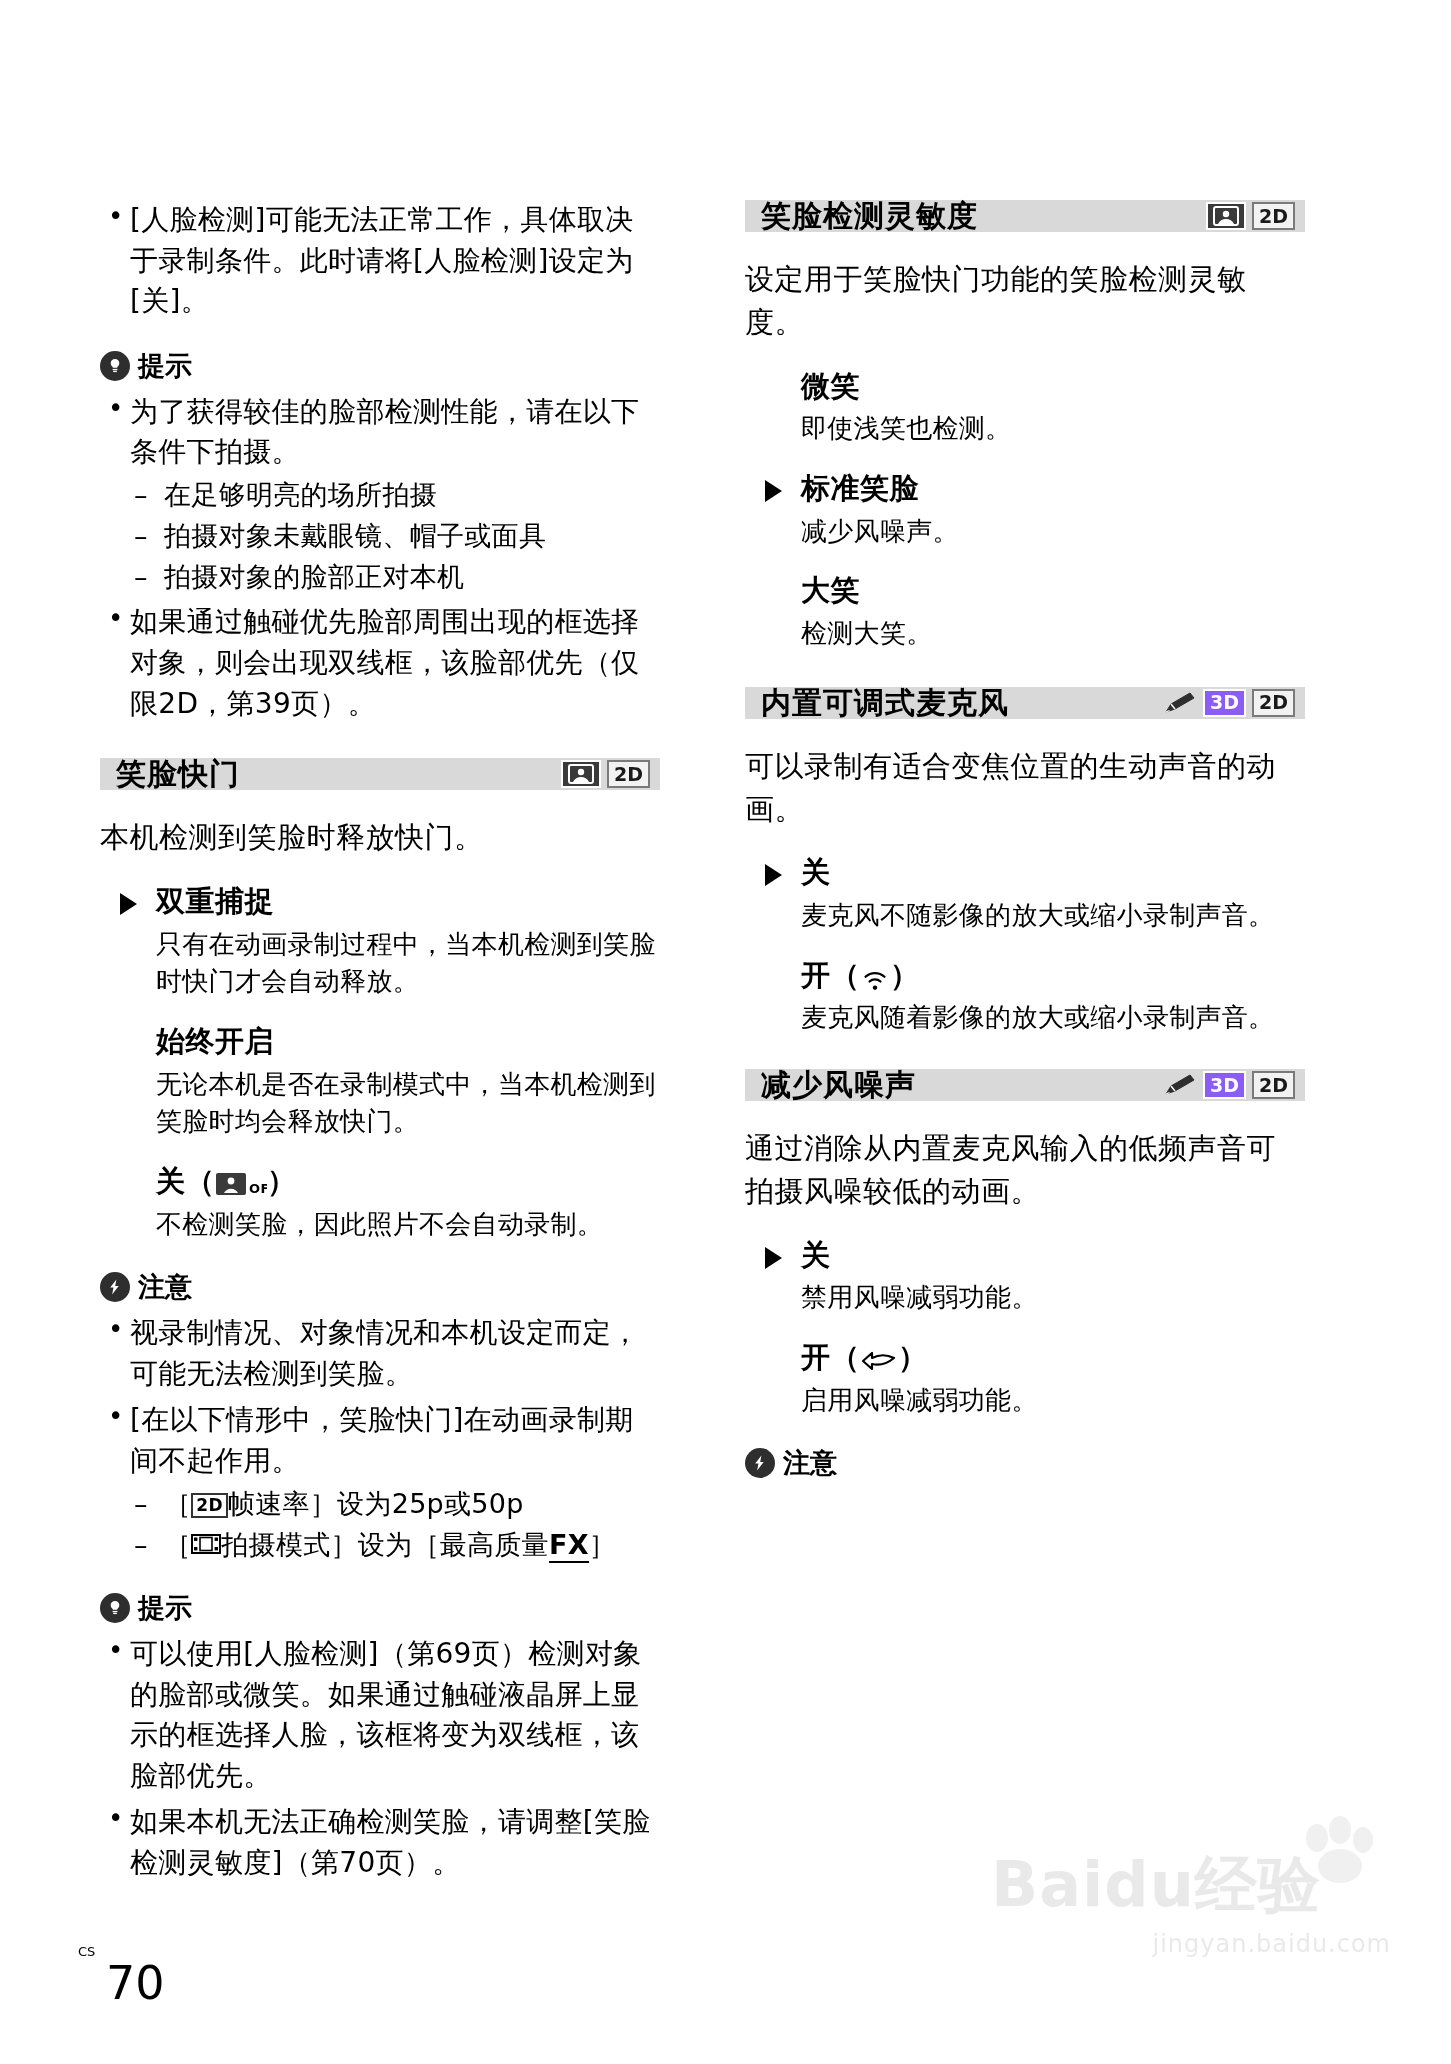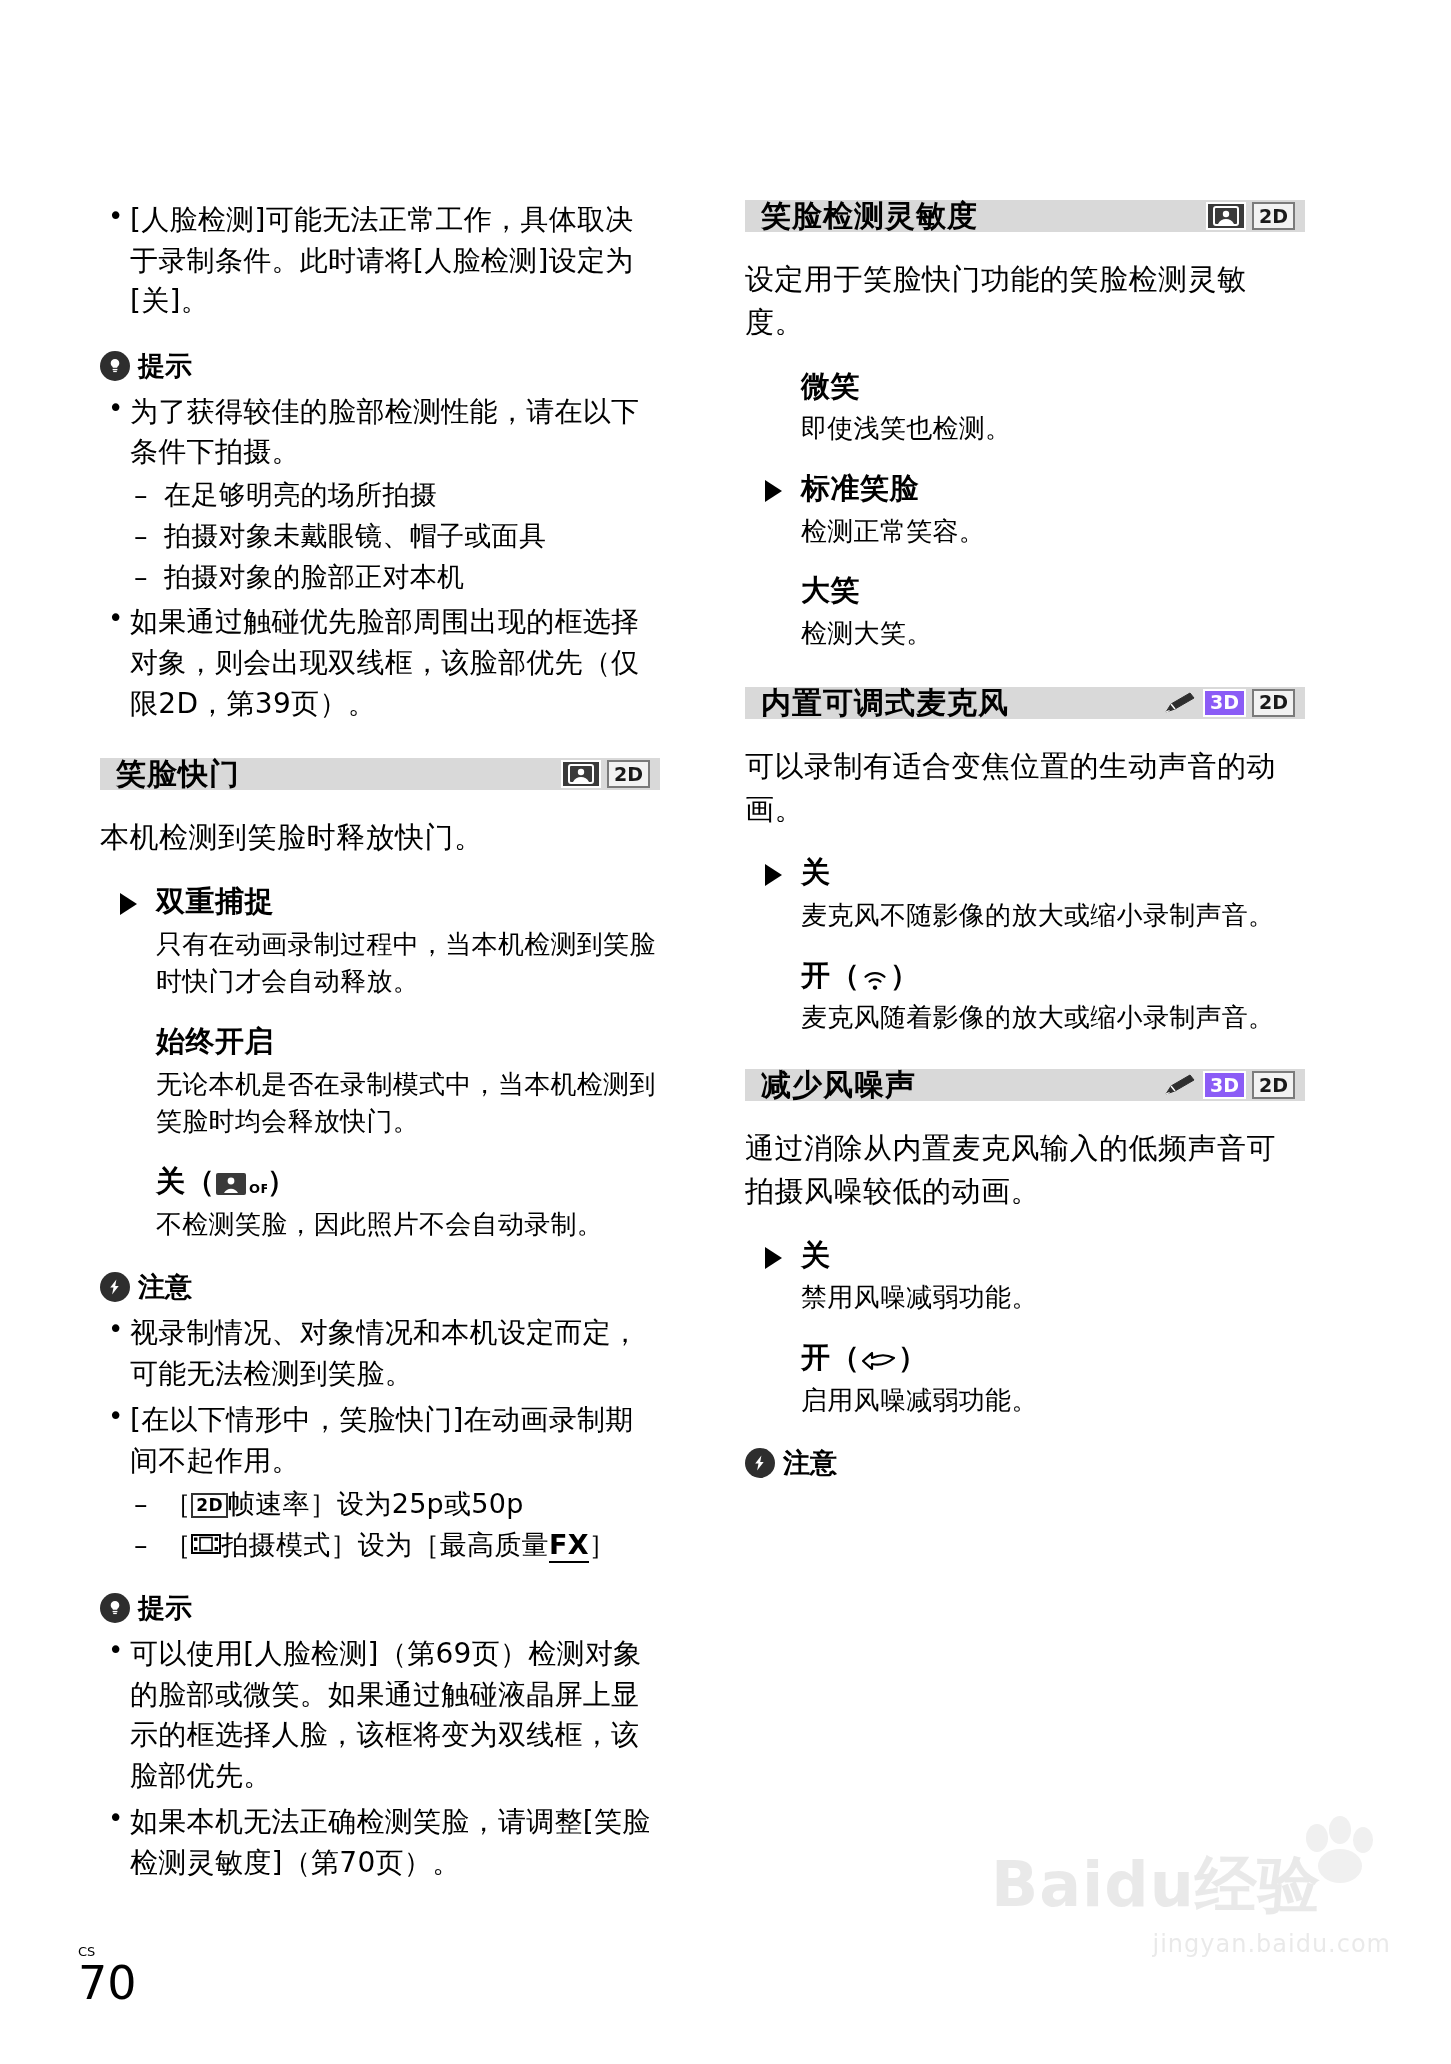--- a/index.html
+++ b/index.html
@@ -224,20 +224,21 @@
     bottom: 58px;
   }
   .pagenum .cs {
     font-size: 13px;
     line-height: 1;
     margin-bottom: 2px;
   }
   .pagenum .num {
     font-size: 46px;
     line-height: 1;
+    margin-left: 28px;
   }
 
   
   .watermark {
     position: absolute;
     right: 60px;
     bottom: 70px;
     width: 400px;
     height: 140px;
     pointer-events: none;
@@ -410,21 +411,21 @@
     </div>
 
     <p class="para">设定用于笑脸快门功能的笑脸检测灵敏度。</p>
 
     <div class="opt-block">
       <div class="opt-name">微笑</div>
       <div class="opt-desc">即使浅笑也检测。</div>
     </div>
     <div class="opt-block">
       <div class="opt-name with-arrow">标准笑脸</div>
-      <div class="opt-desc">检测正常笑容。</div>
+      <div class="opt-desc">减少风噪声。</div>
     </div>
     <div class="opt-block">
       <div class="opt-name">大笑</div>
       <div class="opt-desc">检测大笑。</div>
     </div>
 
     <div class="secbar" style="margin-top:34px;">
       <span class="title">内置可调式麦克风</span>
       <span class="badges">
         <span class="icon-pencil">

